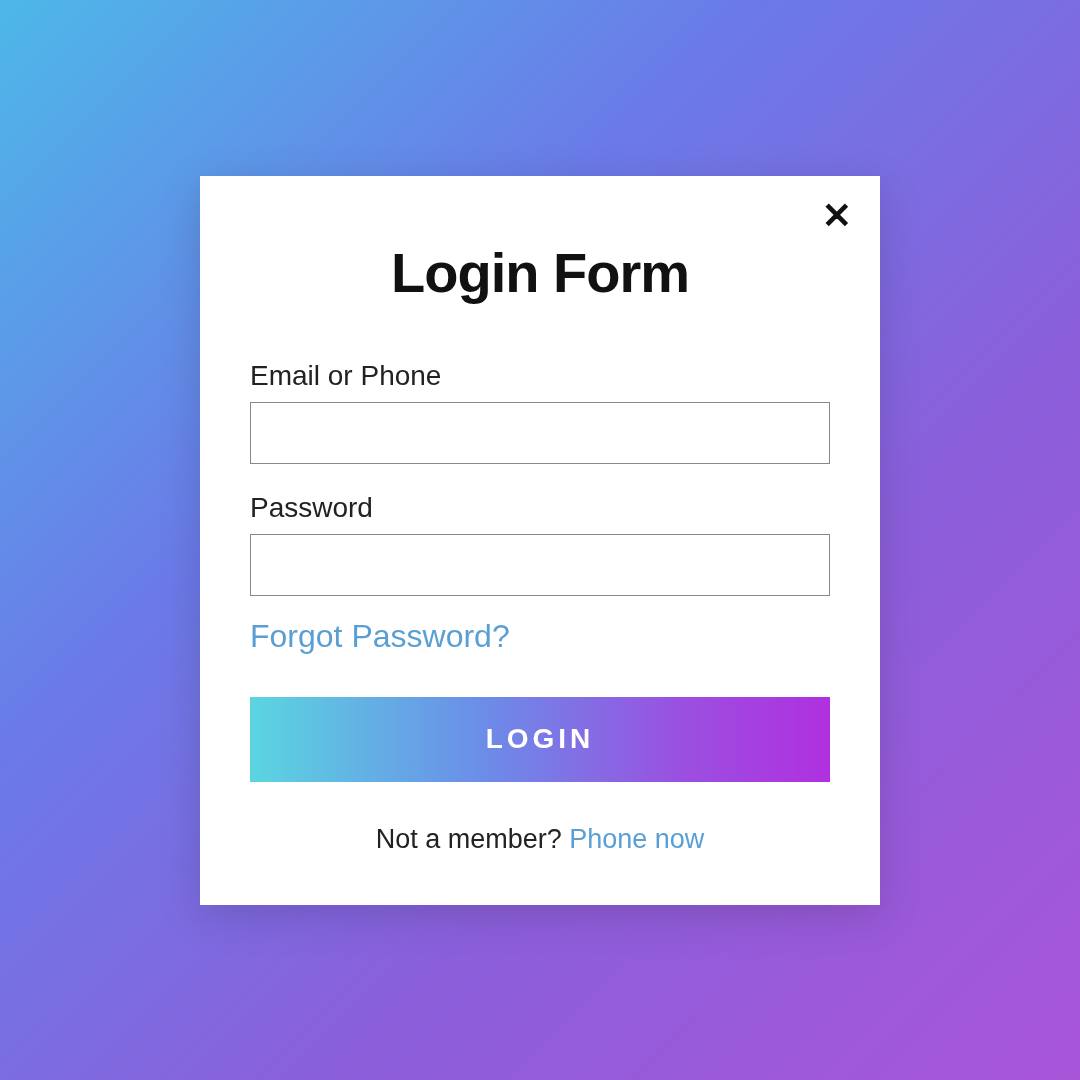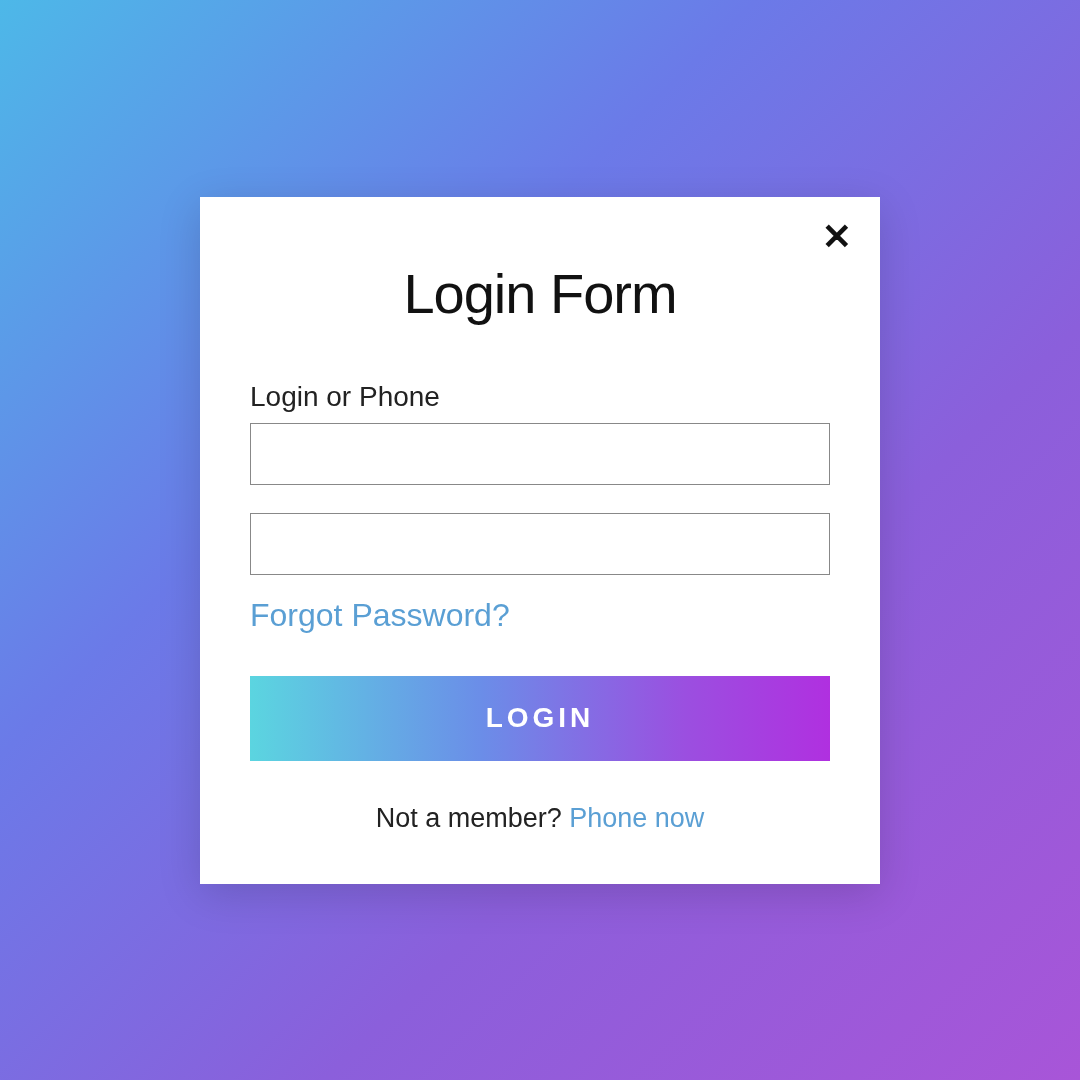--- a/index.html
+++ b/index.html
@@ -33,21 +33,21 @@
       color: #111;
       cursor: pointer;
       line-height: 1;
       background: none;
       border: none;
       font-family: Arial, sans-serif;
     }
     .title {
       text-align: center;
       font-size: 56px;
-      font-weight: 400;
+      font-weight: 700;
       color: #111;
       margin-top: 24px;
       margin-bottom: 55px;
       letter-spacing: -1px;
     }
     .field {
       margin-bottom: 28px;
     }
     .label {
       display: block;
@@ -101,25 +101,26 @@
 <body>
 
 <div class="card">
   <button class="close-btn">
     <span>✕</span>
   </button>
 
   <h1 class="title">Login Form</h1>
 
   <div class="field">
-    <label class="label">Login or Phone</label>
+    <label class="label">Email or Phone</label>
     <input class="input" type="text" value="" style="">
   </div>
 
   <div class="field">
+    <label class="label">Password</label>
     <input class="input" type="password" value="" style="">
   </div>
 
   <a class="forgot">Forgot Password?</a>
 
   <button class="login-btn">LOGIN</button>
 
   <div class="signup-row">
     <span>Not a member? </span><span class="signup-link">Phone now</span>
   </div>

